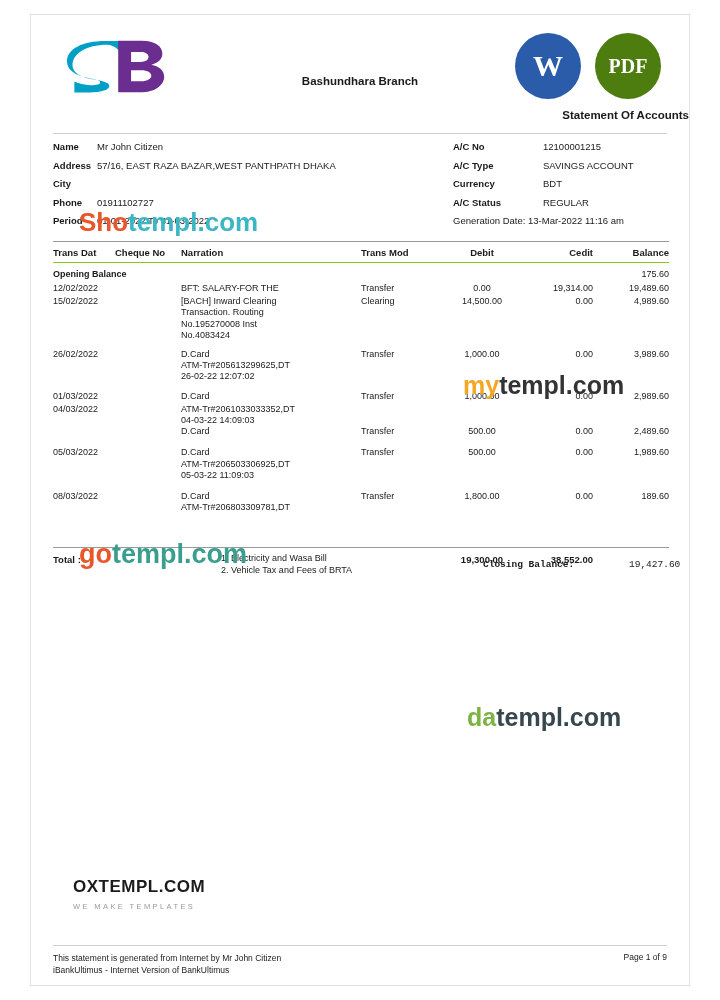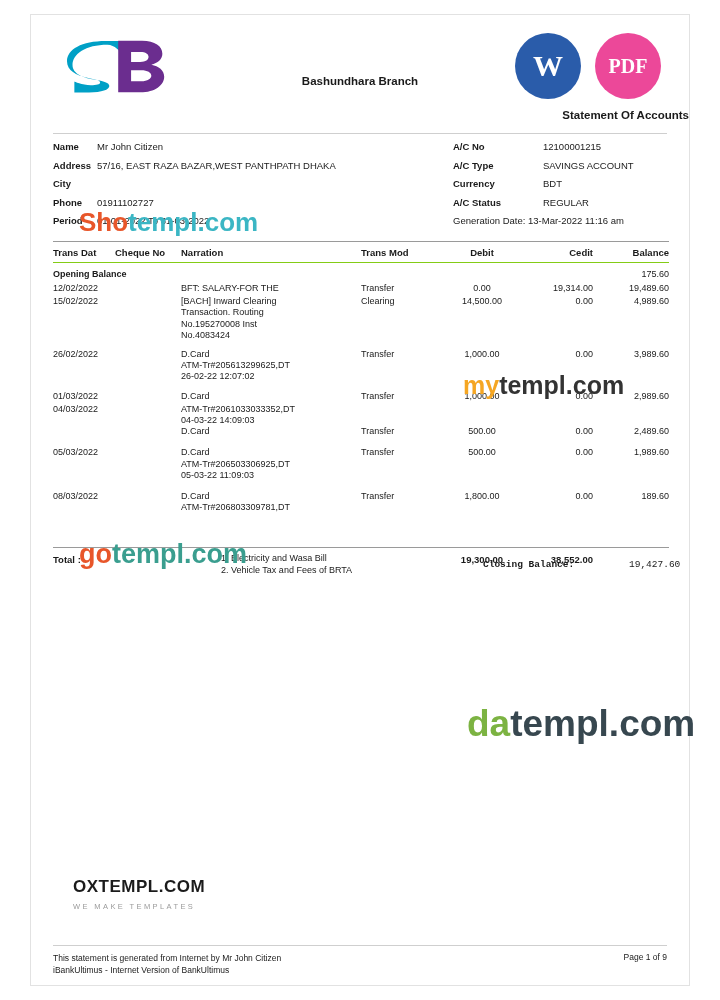--- a/index.html
+++ b/index.html
@@ -53,21 +53,21 @@
     height: 66px;
     border-radius: 50%;
     display: flex;
     align-items: center;
     justify-content: center;
     color: #ffffff;
     font-weight: bold;
     font-family: "Liberation Serif", serif;
   }
   .badge.word { background: #2a5caa; font-size: 30px; }
-  .badge.pdf { background: #ec4899; font-size: 20px; }
+  .badge.pdf { background: #4d7c0f; font-size: 20px; }
 
   .branch {
     position: absolute;
     left: 0; right: 0;
     top: 60px;
     text-align: center;
     font-size: 11.5px;
     font-weight: bold;
   }
   .stmt-title {
@@ -225,21 +225,21 @@
     left: 48px;
     top: 524px;
     font-size: 27px;
     font-weight: bold;
   }
   .wm-gotempl .a { color: #e8562a; }
   .wm-gotempl .b { color: #3a9e8f; }
   .wm-datempl {
     left: 436px;
     top: 688px;
-    font-size: 37px;
+    font-size: 25px;
     font-weight: bold;
   }
   .wm-datempl .a { color: #7cb342; }
   .wm-datempl .b { color: #37474f; }
 
   
   .brand {
     position: absolute;
     left: 42px;
     top: 862px;

